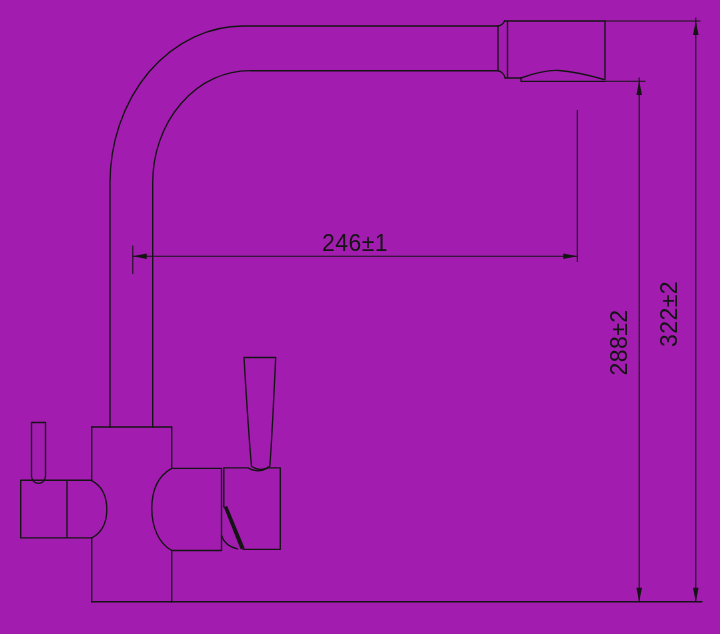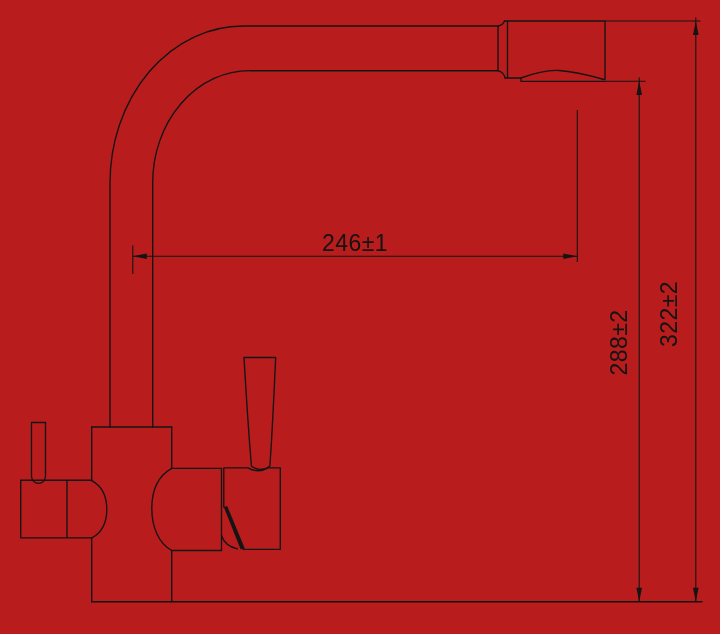--- a/index.html
+++ b/index.html
@@ -4,21 +4,21 @@
 <style>
   html, body {
     margin: 0;
     padding: 0;
     background: #ffffff;
   }
   #canvas {
     position: relative;
     width: 720px;
     height: 634px;
-    background: #b91c1c;
+    background: #a21caf;
     overflow: hidden;
     font-family: "Liberation Sans", sans-serif;
   }
   svg text {
     font-family: "Liberation Sans", sans-serif;
     font-size: 23px;
     fill: #141414;
     letter-spacing: 0.4px;
   }
   .outline {

